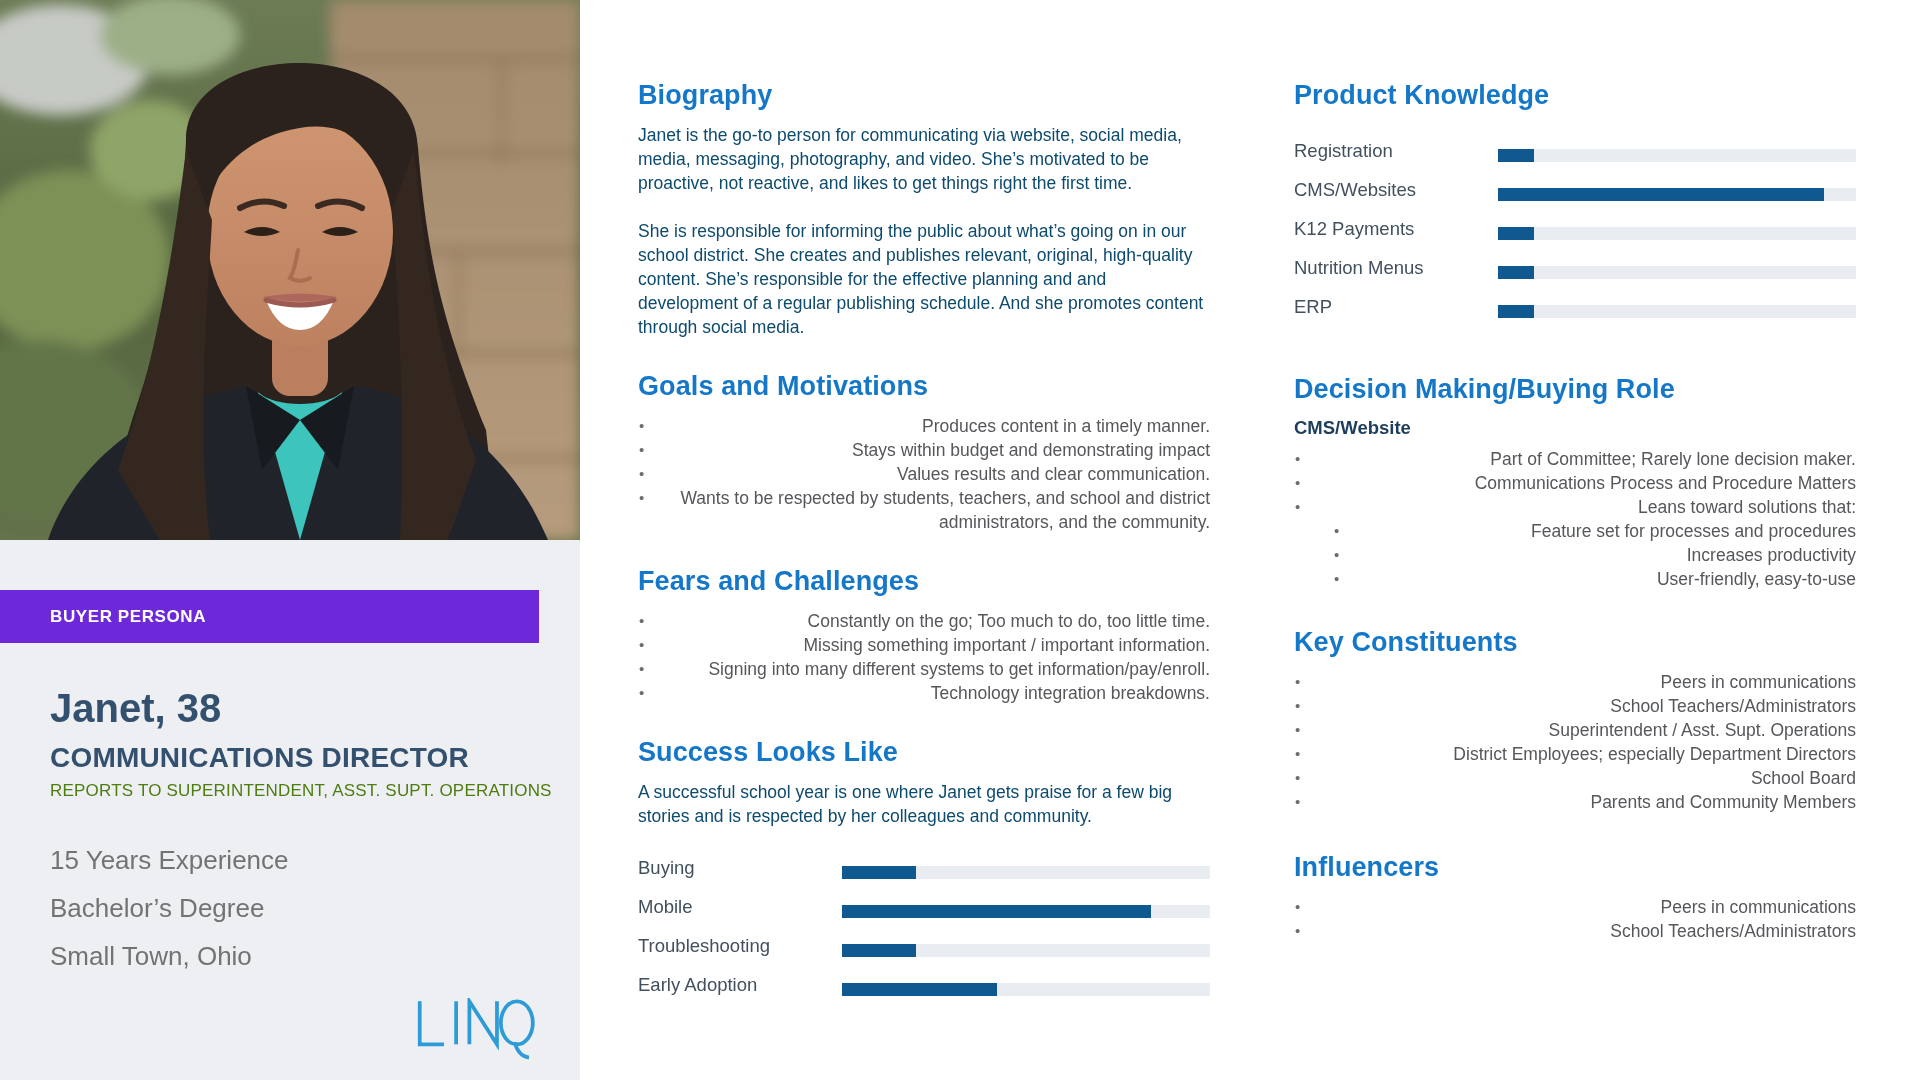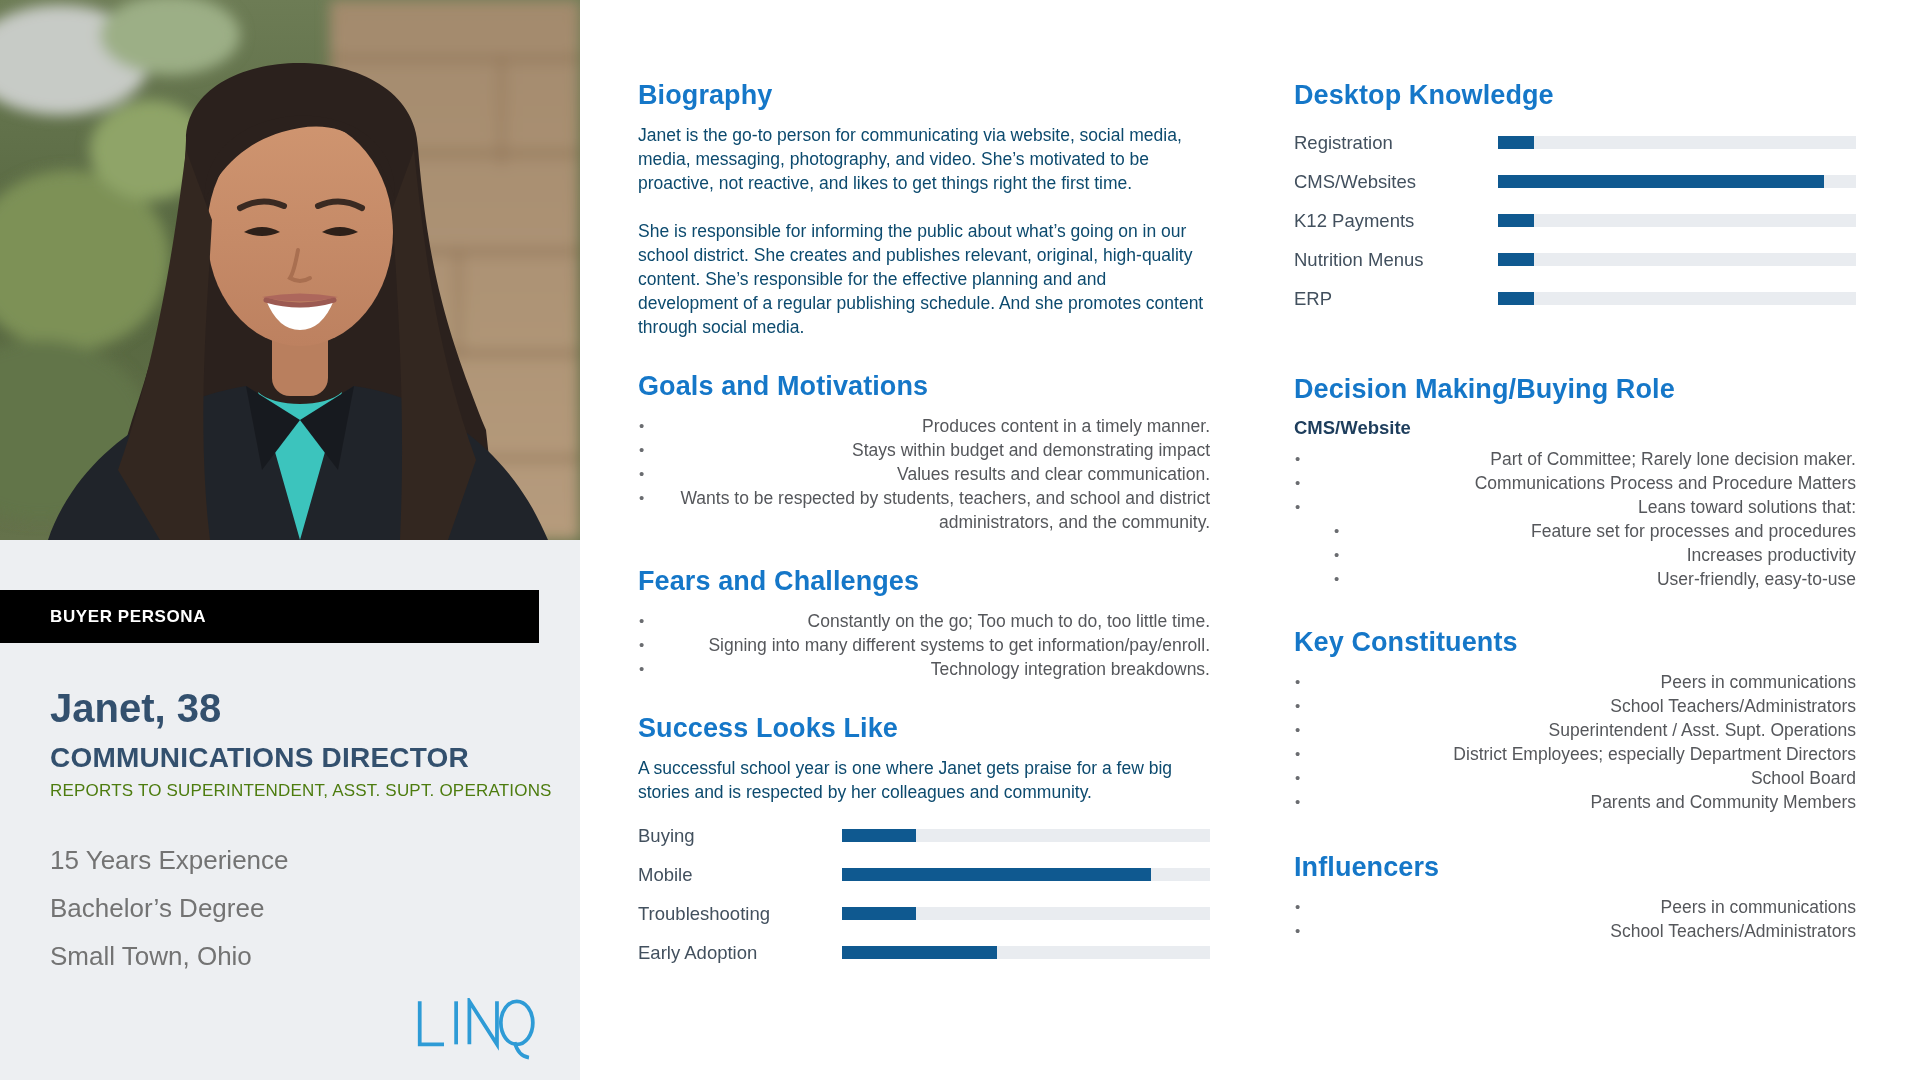--- a/index.html
+++ b/index.html
@@ -3,21 +3,21 @@
 <meta charset="utf-8">
 <style>
   * { box-sizing: border-box; margin: 0; padding: 0; }
   html, body { width: 1920px; height: 1080px; background: #ffffff; }
   body { font-family: "Liberation Sans", "DejaVu Sans", sans-serif; }
   .canvas { position: relative; width: 1920px; height: 1080px; overflow: hidden; background: #ffffff; }
 
   
   .left-panel { position: absolute; left: 0; top: 0; width: 580px; height: 1080px; background: #edeff2; }
   .photo { position: absolute; left: 0; top: 0; width: 580px; height: 540px; display: block; }
-  .tag-band { position: absolute; left: 0; top: 590px; width: 539px; height: 53px; background: #000000;
+  .tag-band { position: absolute; left: 0; top: 590px; width: 539px; height: 53px; background: #6d28d9;
               display: flex; align-items: center; padding-left: 50px; }
   .tag-band span { color: #ffffff; font-size: 17px; font-weight: 700; letter-spacing: .6px; }
   .persona-name { position: absolute; left: 50px; top: 686px; font-size: 40px; font-weight: 700; color: #33506e; }
   .persona-title { position: absolute; left: 50px; top: 742px; font-size: 28px; font-weight: 700; color: #33506e; letter-spacing: .2px; }
   .persona-reports { position: absolute; left: 50px; top: 781px; font-size: 17px; color: #4d7c0f; letter-spacing: .2px; }
   .facts { position: absolute; left: 50px; top: 836px; }
   .facts div { font-size: 26px; color: #737373; line-height: 48px; font-weight: 400; }
   .logo { position: absolute; left: 412px; top: 998px; width: 128px; height: 64px; }
 
   
@@ -34,21 +34,21 @@
   ul.bullets { list-style: none; margin-top: 12px; text-align: right; }
   ul.bullets li { position: relative; padding-left: 15px; font-size: 17.5px; line-height: 24px; color: #55575b; }
   ul.bullets li::before { content: "\2022"; position: absolute; left: 1px; top: 0; color: #6a6c70; font-size: 15px; }
   ul.bullets ul { list-style: none; margin: 0 0 0 24px; }
   ul.bullets ul li::before { content: "\2022"; }
 
   .subhead { margin-top: 12px; font-size: 18.5px; font-weight: 700; color: #1d3d5c; }
 
   
   .bar-group { margin-top: 12px; }
-  .bar-row { display: flex; align-items: center; height: 39px; }
+  .bar-row { display: flex; align-items: flex-end; height: 39px; }
   .bar-label { flex: 0 0 204px; font-size: 18.5px; color: #42505e; }
   .bar-track { flex: 1; height: 13px; background: #e9ecf0; position: relative; }
   .bar-fill { position: absolute; left: 0; top: 0; height: 13px; background: #0f5990; }
 </style>
 </head>
 <body>
 
 <div class="canvas">
 
   <div class="left-panel">
@@ -161,20 +161,21 @@
     <ul class="bullets">
       <li>Produces content in a timely manner.</li>
       <li>Stays within budget and demonstrating impact</li>
       <li>Values results and clear communication.</li>
       <li>Wants to be respected by students, teachers, and school and district administrators, and the community.</li>
     </ul>
 
     <h2 class="section mt-sec">Fears and Challenges</h2>
     <ul class="bullets">
       <li>Constantly on the go; Too much to do, too little time.</li>
+      <li>Missing something important / important information.</li>
       <li>Signing into many different systems to get information/pay/enroll.</li>
       <li>Technology integration breakdowns.</li>
     </ul>
 
     <h2 class="section mt-sec">Success Looks Like</h2>
     <p class="body-text">A successful school year is one where Janet gets praise for a few big stories and is respected by her colleagues and community.</p>
 
     <div class="bar-group">
       <div class="bar-row">
         <span class="bar-label">Buying</span>
@@ -198,21 +199,21 @@
         <span class="bar-label">Early Adoption</span>
         <span class="bar-track">
             <span class="bar-fill" style="width: 42%;"></span>
           </span>
       </div>
     </div>
   </div>
 
   <div class="col col-right">
 
-    <h2 class="section">Desktop Knowledge</h2>
+    <h2 class="section">Product Knowledge</h2>
     <div class="bar-group">
       <div class="bar-row">
         <span class="bar-label">Registration</span>
         <span class="bar-track">
             <span class="bar-fill" style="width: 10%;"></span>
           </span>
       </div>
       <div class="bar-row">
         <span class="bar-label">CMS/Websites</span>
         <span class="bar-track">

